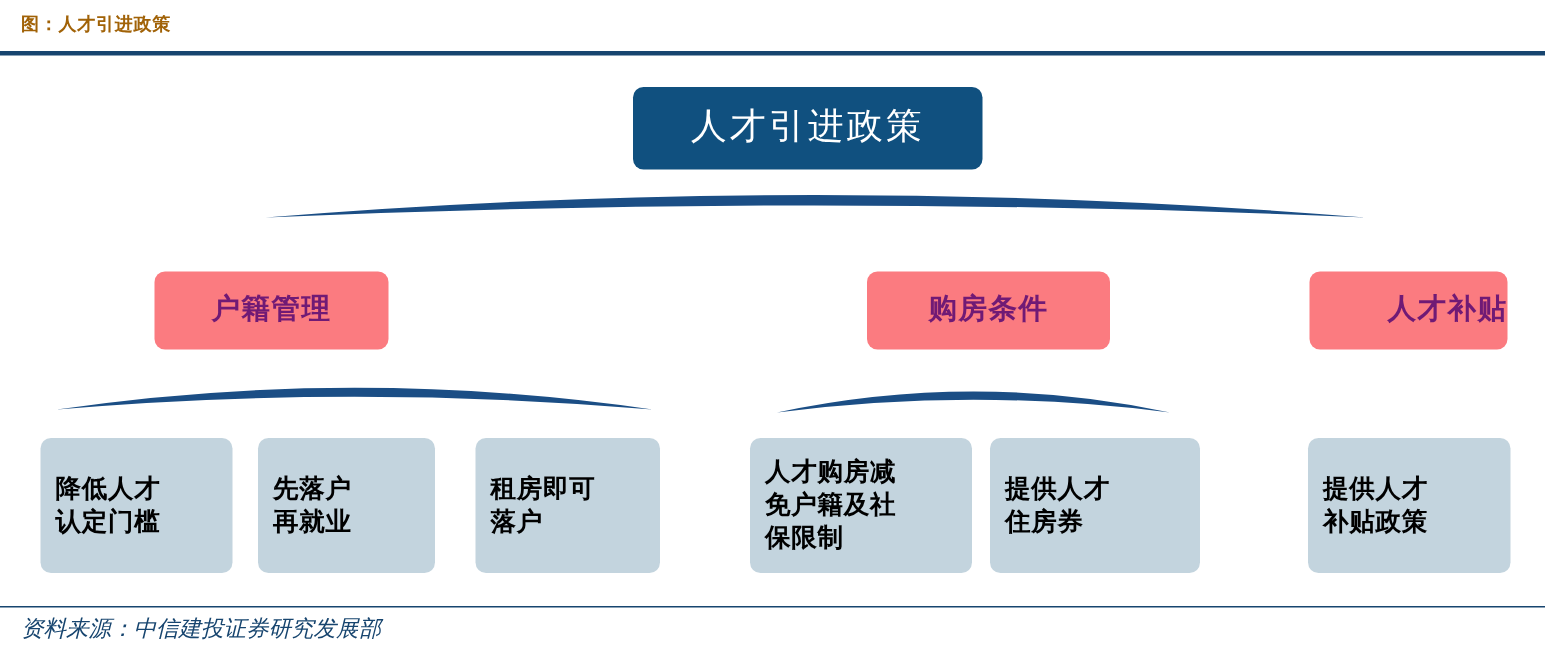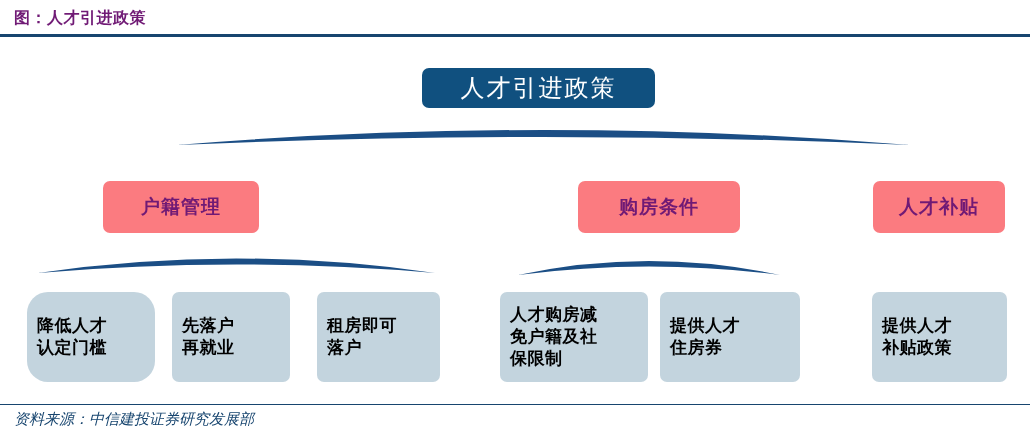--- a/index.html
+++ b/index.html
@@ -19,23 +19,23 @@
     width: 1030px;
     height: 442px;
     box-sizing: border-box;
   }
 
   
   .fig-title {
     position: absolute;
     left: 14px;
     top: 8px;
-    font-size: 16px;
+    font-size: 12px;
     font-weight: bold;
-    color: #701a75;
+    color: #a16207;
     letter-spacing: 0.5px;
     white-space: nowrap;
   }
   .title-rule {
     position: absolute;
     left: 0px;
     top: 34px;
     width: 1030px;
     height: 3px;
     background: #17456f;
@@ -134,37 +134,37 @@
 
     <svg class="arc-layer" viewBox="0 0 1030 366">
 
       <path d="M 177 108 Q 543 78 910 108 Q 543 92 177 108 Z" fill="#1b4e85"></path>
 
       <path d="M 38 236 Q 236 207 435 236 Q 236 219 38 236 Z" fill="#1b4e85"></path>
 
       <path d="M 518 238 Q 649 210 780 238 Q 649 221 518 238 Z" fill="#1b4e85"></path>
     </svg>
 
-    <div class="node node-root" style="left:422px; top:31px; width:233px; height:40px;">
+    <div class="node node-root" style="left:422px; top:21px; width:233px; height:55px;">
       <span>人才引进政策</span>
     </div>
 
     <div class="node node-cat" style="left:103px; top:144px; width:156px; height:52px;">
       <span>户籍管理</span>
     </div>
 
     <div class="node node-cat" style="left:578px; top:144px; width:162px; height:52px;">
       <span>购房条件</span>
     </div>
 
-    <div class="node node-cat" style="left:873px; top:144px; width:132px; height:52px;">
+    <div class="node node-cat" style="left:873px; top:144px; width:132px; height:52px;justify-content:flex-end;">
       <span>人才补贴</span>
     </div>
 
-    <div class="node node-leaf" style="left:27px; top:255px; width:128px; height:90px;border-radius:21px;">
+    <div class="node node-leaf" style="left:27px; top:255px; width:128px; height:90px;">
       <span class="leaf-text">
         <span>降低人才</span><br>
         <span>认定门槛</span>
       </span>
     </div>
 
     <div class="node node-leaf" style="left:172px; top:255px; width:118px; height:90px;">
       <span class="leaf-text">
         <span>先落户</span><br>
         <span>再就业</span>

